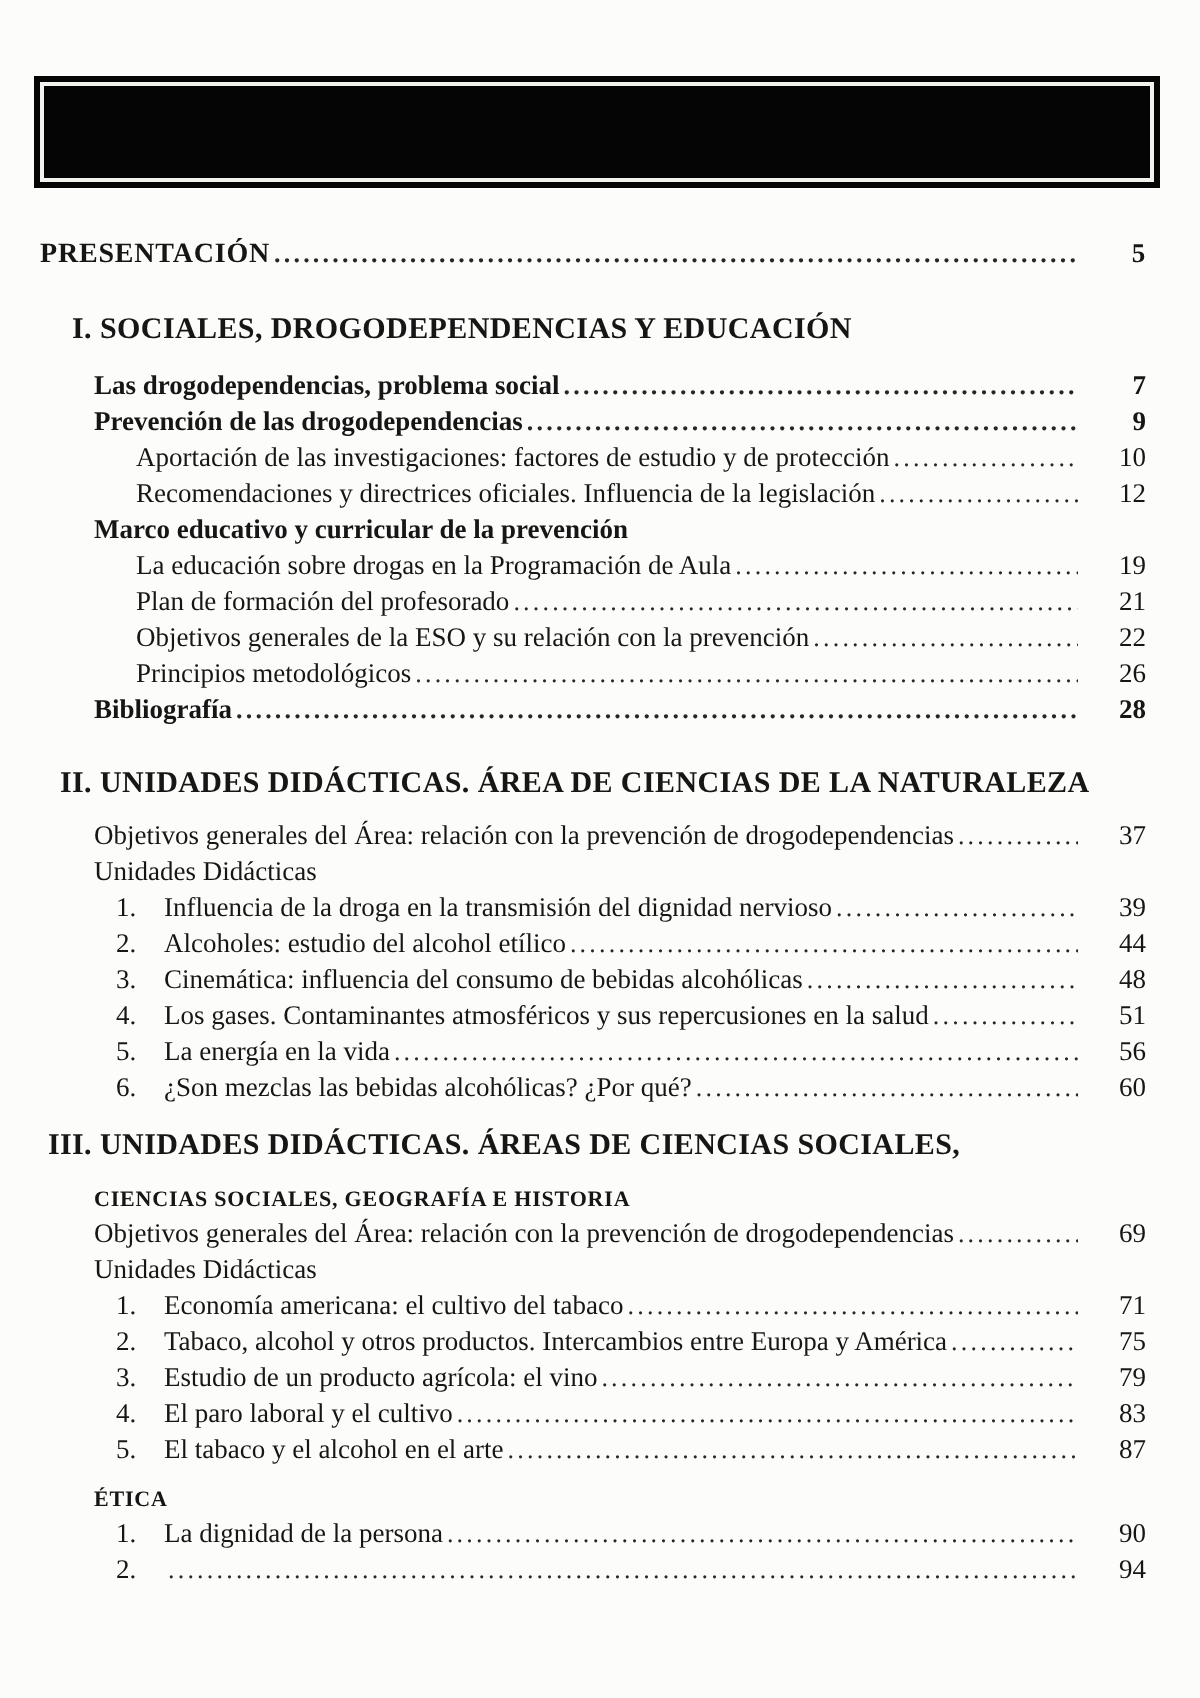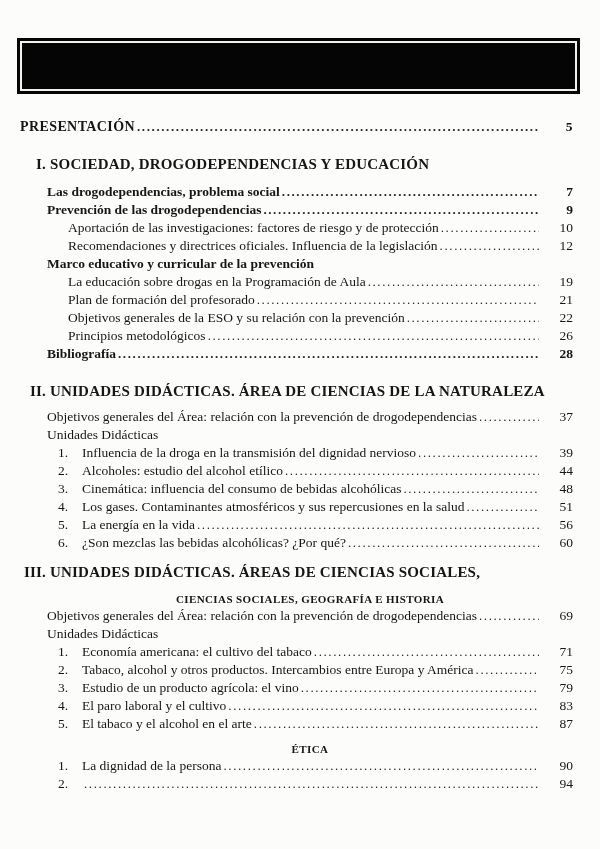--- a/index.html
+++ b/index.html
@@ -61,21 +61,20 @@
   }
   .sec-num { flex:none; width:26px; text-align:right; margin-right:4px; }
   .sec-title-wrap { flex:1; }
 
   .subhead {
     padding-left:27px;
     font-size:11px;
     font-weight:bold;
     letter-spacing:0.4px;
     line-height:16px;
-    text-align:center;
   }
 
   .mt-sec1 { margin-top:18px; }
   .mt-ent1 { margin-top:8px; }
   .mt-sec2 { margin-top:18px; }
   .mt-ent2 { margin-top:6px; }
   .mt-sec3 { margin-top:10px; }
   .mt-sub-cs { margin-top:8px; }
   .mt-sub-et { margin-top:8px; }
 </style>
@@ -90,37 +89,37 @@
 
   <div class="row bold presentacion-row">
     <span class="lbl">PRESENTACIÓN</span>
     <span class="dots"></span>
     <span class="pg">5</span>
   </div>
 
   <div class="sec-heading mt-sec1">
     <span class="sec-num">I.</span>
     <div class="sec-title-wrap">
-      <div>SOCIEDAD, DROGODEPENDENCIAS Y EDUCACIÓN</div>
+      <div>SOCIALES, DROGODEPENDENCIAS Y EDUCACIÓN</div>
     </div>
   </div>
 
   <div class="mt-ent1">
     <div class="row lvl1 bold">
       <span class="lbl">Las drogodependencias, problema social</span>
       <span class="dots"></span>
       <span class="pg">7</span>
     </div>
     <div class="row lvl1 bold">
       <span class="lbl">Prevención de las drogodependencias</span>
       <span class="dots"></span>
       <span class="pg">9</span>
     </div>
     <div class="row lvl2">
-      <span class="lbl">Aportación de las investigaciones: factores de riesgo y de protección</span>
+      <span class="lbl">Aportación de las investigaciones: factores de estudio y de protección</span>
       <span class="dots"></span>
       <span class="pg">10</span>
     </div>
     <div class="row lvl2">
       <span class="lbl">Recomendaciones y directrices oficiales. Influencia de la legislación</span>
       <span class="dots"></span>
       <span class="pg">12</span>
     </div>
     <div class="row lvl1 bold">
       <span class="lbl">Marco educativo y curricular de la prevención</span>

